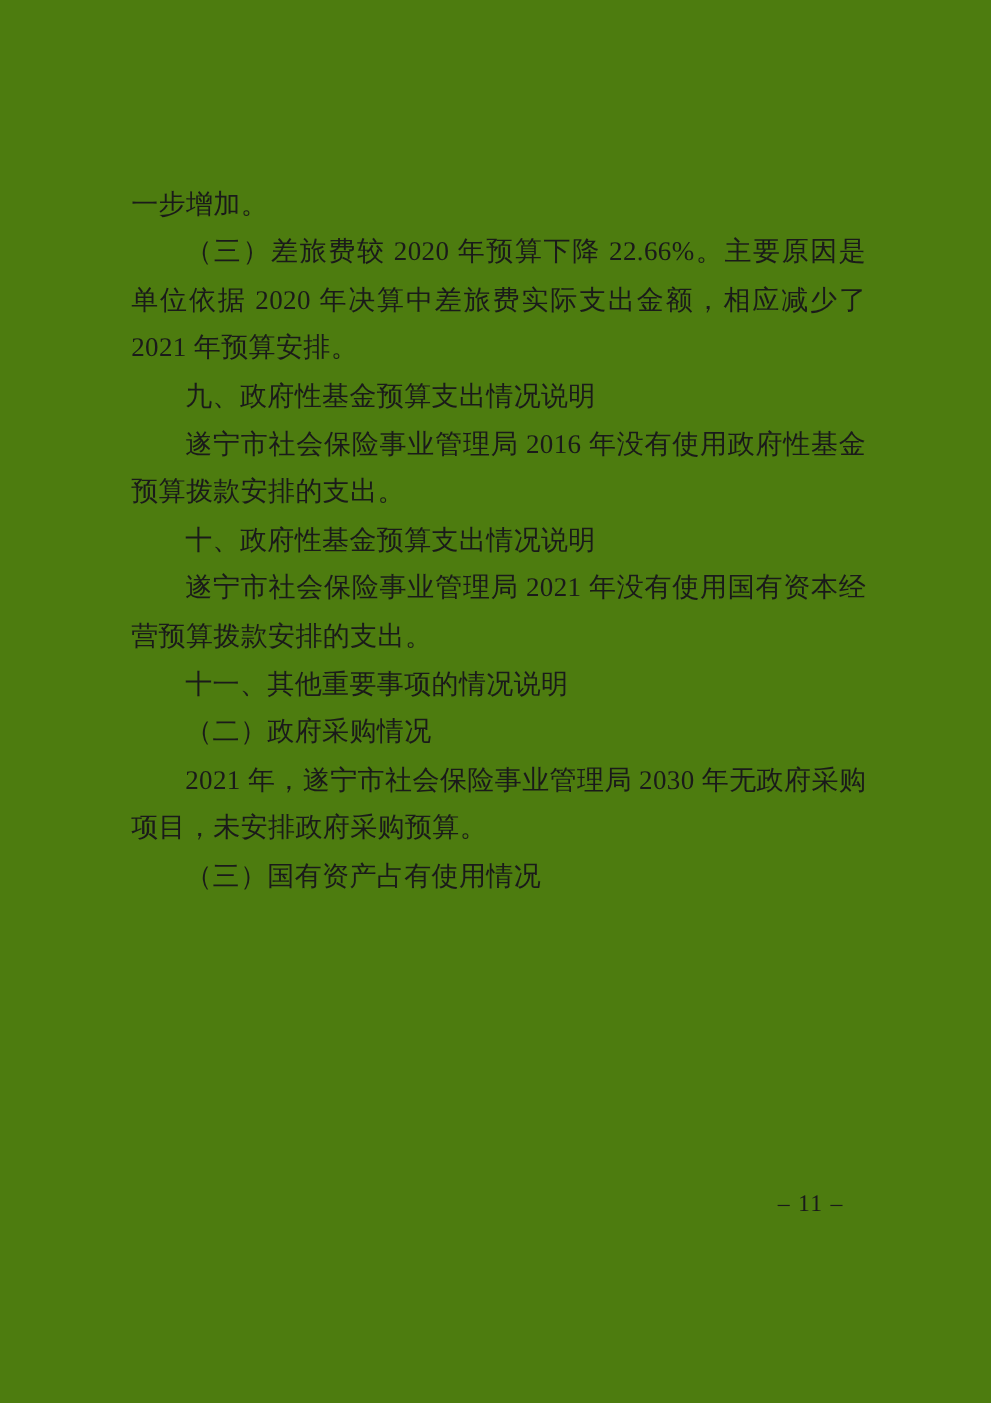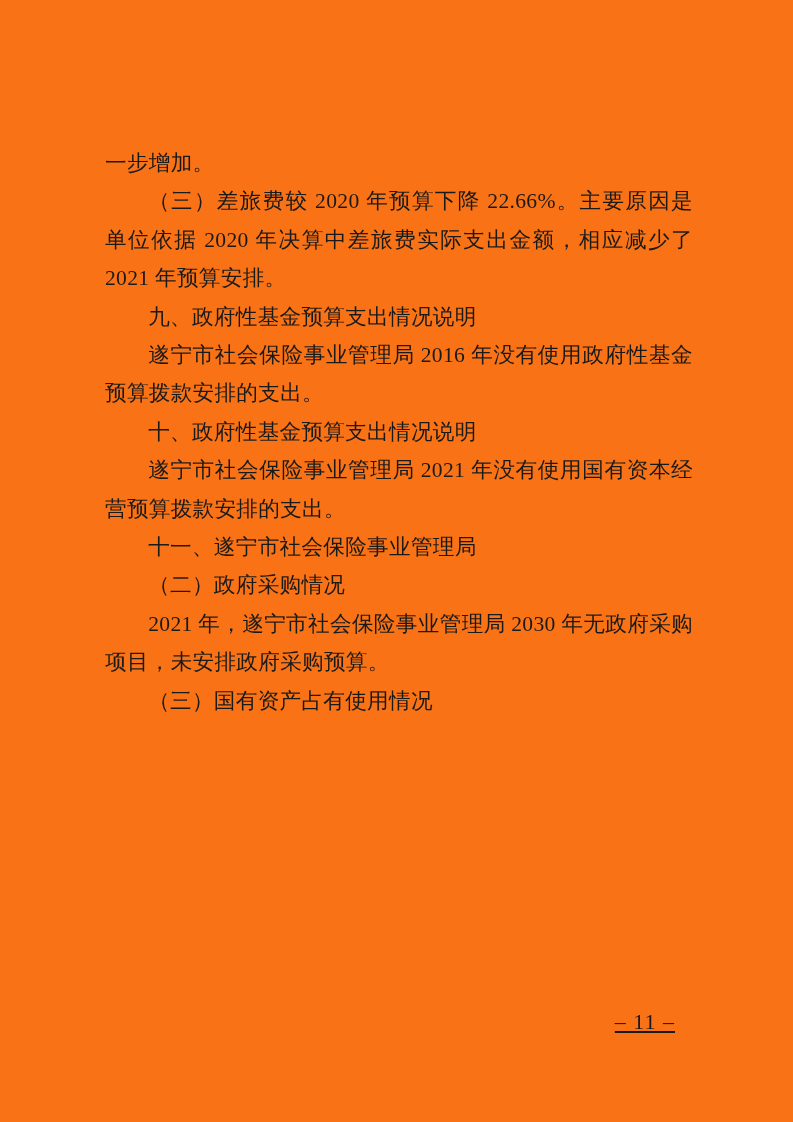--- a/index.html
+++ b/index.html
@@ -4,21 +4,21 @@
 <style>
   html, body {
     margin: 0;
     padding: 0;
     background: #ffffff;
   }
   .page {
     position: relative;
     width: 793px;
     height: 1122px;
-    background: #f97316;
+    background: #4d7c0f;
     overflow: hidden;
     font-family: "Liberation Serif", "DejaVu Serif", serif;
     color: #1a1a1a;
   }
   .content {
     position: absolute;
     left: 105px;
     top: 144px;
     width: 588px;
   }
@@ -32,42 +32,41 @@
   }
   .indent {
     text-indent: 2em;
   }
   
   .cont-next {
     text-align-last: justify;
   }
   .footer {
     position: absolute;
-    top: 1010px;
+    top: 952px;
     right: 118px;
-    font-size: 22px;
+    font-size: 19px;
     line-height: 24px;
     letter-spacing: 1px;
     color: #1a1a1a;
-    text-decoration: underline;
   }
 </style>
 </head>
 <body>
 
 <div class="page">
 
   <div class="content">
     <p class="para">一步增加。</p>
     <p class="para indent">（三）差旅费较 2020 年预算下降 22.66%。主要原因是单位依据 2020 年决算中差旅费实际支出金额，相应减少了 2021 年预算安排。</p>
     <p class="para indent">九、政府性基金预算支出情况说明</p>
     <p class="para indent">遂宁市社会保险事业管理局 2016 年没有使用政府性基金预算拨款安排的支出。</p>
     <p class="para indent">十、政府性基金预算支出情况说明</p>
     <p class="para indent">遂宁市社会保险事业管理局 2021 年没有使用国有资本经营预算拨款安排的支出。</p>
-    <p class="para indent">十一、遂宁市社会保险事业管理局</p>
+    <p class="para indent">十一、其他重要事项的情况说明</p>
     <p class="para indent">（二）政府采购情况</p>
     <p class="para indent">2021 年，遂宁市社会保险事业管理局 2030 年无政府采购项目，未安排政府采购预算。</p>
     <p class="para indent">（三）国有资产占有使用情况</p>
   </div>
 
   <div class="footer">– 11 –</div>
 
 </div>
 
 </body></html>

